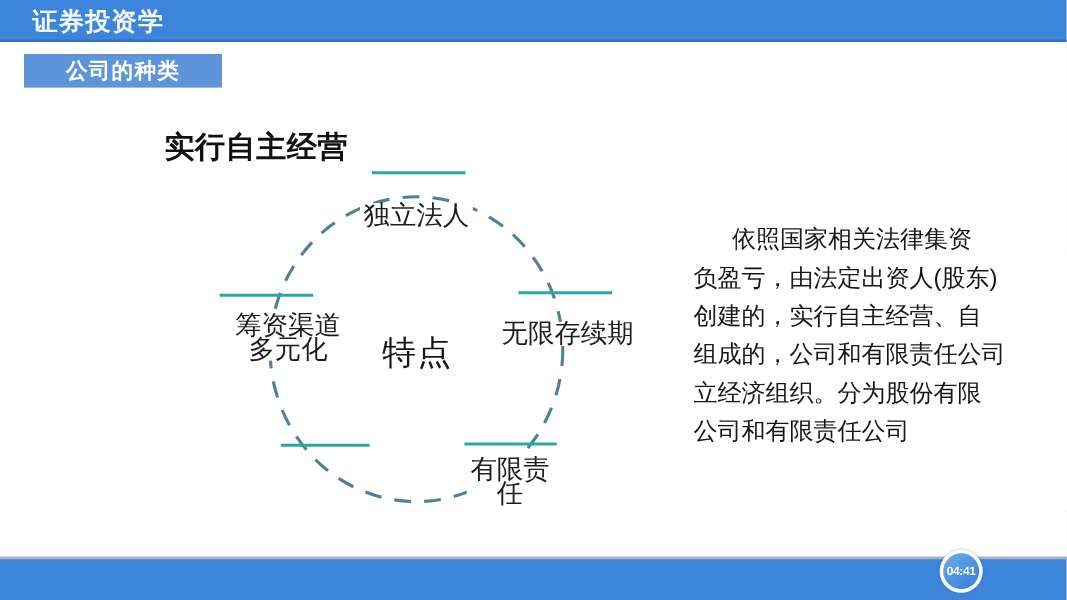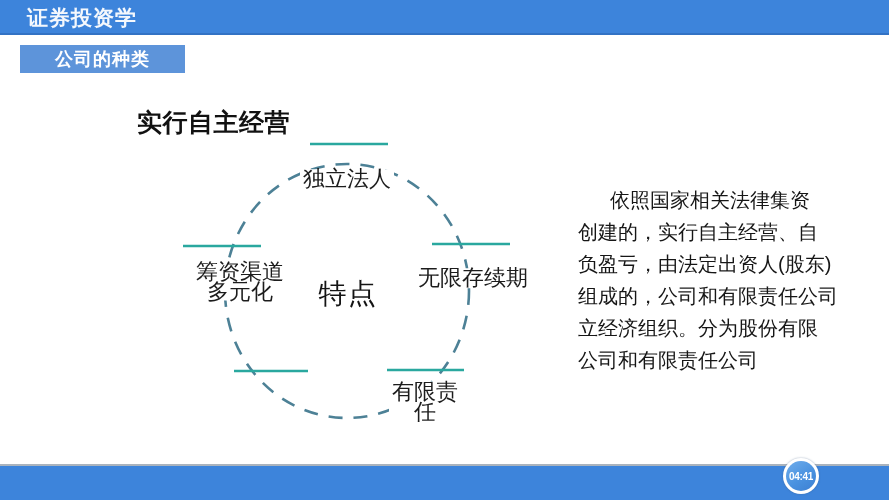--- a/index.html
+++ b/index.html
@@ -150,22 +150,22 @@
   </div>
 
 
   <div class="node-label node-bottom-right">
     <div>有限责</div>
     <div>任</div>
   </div>
 
   <div class="description">
     <div class="line indent">依照国家相关法律集资</div>
+    <div class="line">负盈亏，由法定出资人(股东)</div>
     <div class="line">创建的，实行自主经营、自</div>
-    <div class="line">负盈亏，由法定出资人(股东)</div>
     <div class="line">组成的，公司和有限责任公司</div>
     <div class="line">立经济组织。分为股份有限</div>
     <div class="line">公司和有限责任公司</div>
   </div>
 
   <div class="footerbar"></div>
 
   <div class="timer-badge">
     <div class="timer-inner">
       <span class="timer-text">04:41</span>

